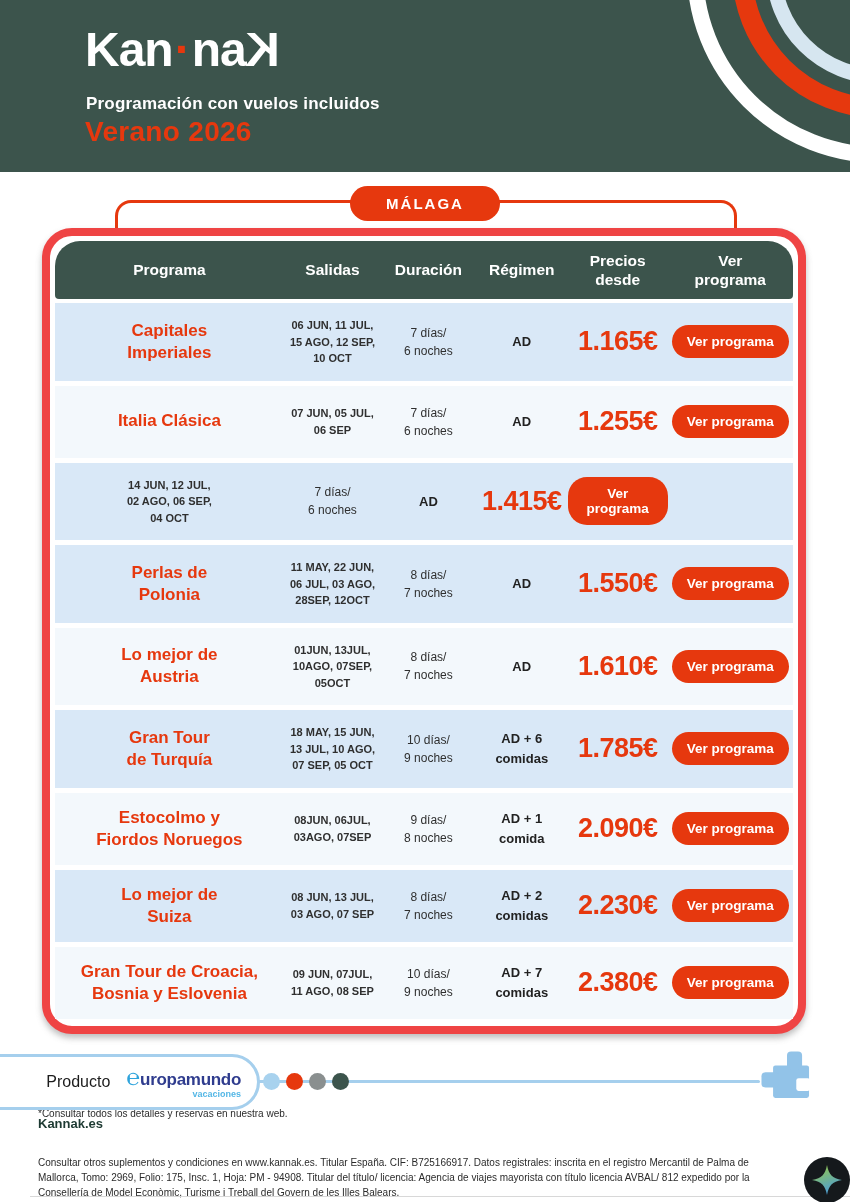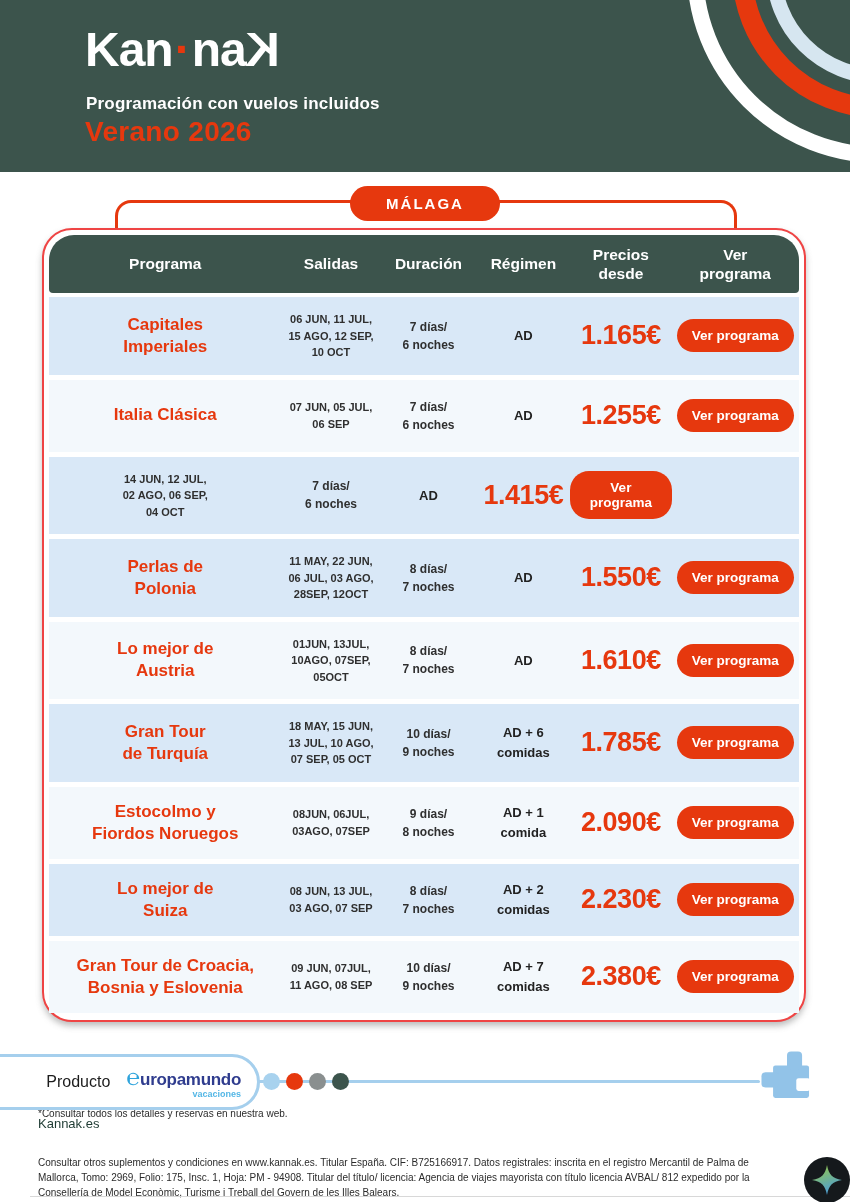--- a/index.html
+++ b/index.html
@@ -20,33 +20,33 @@
 
   
   .bracket { position:absolute; left:115px; top:200px; width:622px; height:28px;
              border:3px solid #e6380e; border-bottom:none; border-radius:16px 16px 0 0; }
   .dest-pill { position:absolute; left:350px; top:186px; width:150px; height:35px; background:#e6380e;
                border-radius:18px; color:#ffffff; font-size:15px; font-weight:700; letter-spacing:2px;
                display:flex; align-items:center; justify-content:center; }
 
   
   .card { position:absolute; left:42px; top:228px; width:764px; background:#ffffff;
-          border:2px solid #ef4444; border-radius:30px; padding:5px;
+          border:8px solid #ef4444; border-radius:30px; padding:5px;
           box-shadow:0 4px 6px rgba(110,110,110,.45); }
   .grid { display:grid; grid-template-columns:31% 13.2% 12.8% 12.5% 13.5% 17%; align-items:center; }
   .thead { background:#3c544c; border-radius:25px 25px 4px 4px; min-height:58px; margin-bottom:4px; }
   .th { color:#ffffff; font-size:15.5px; font-weight:700; text-align:center; white-space:pre-line; line-height:1.25; }
   .row { min-height:72px; margin-bottom:5px; padding:14px 0; }
   .row:last-child { margin-bottom:2px; }
   .row.bg-blue  { background:#d9e8f7; }
   .row.bg-light { background:#f3f8fc; }
   .cell { text-align:center; white-space:pre-line; }
   .cell.name   { color:#e6380e; font-size:17px; font-weight:700; line-height:1.3; }
   .cell.dates  { color:#2f2f2f; font-size:11px; font-weight:600; line-height:1.5; }
-  .cell.dur    { color:#2f2f2f; font-size:12px; font-weight:700; line-height:1.5; }
+  .cell.dur    { color:#2f2f2f; font-size:12px; font-weight:400; line-height:1.5; }
   .cell.reg    { color:#222222; font-size:13px; font-weight:600; line-height:1.5; }
   .cell.price  { color:#e6380e; font-size:27px; font-weight:800; letter-spacing:-.5px; }
   .cta { background:#e6380e; color:#ffffff; border:none; font-family:inherit; font-size:13.5px; font-weight:600;
          padding:9px 15px; border-radius:19px; cursor:pointer; }
 
   
   .capsule { position:absolute; left:-36px; top:1054px; width:296px; height:56px; background:#ffffff;
              border:3px solid #a5cfed; border-radius:28px; display:flex; align-items:center;
              justify-content:flex-end; padding-right:16px; gap:16px; z-index:2; }
   .producto { font-size:16px; color:#1c1c1c; font-weight:400; }
@@ -54,21 +54,21 @@
   .brand .mark { color:#2ea3db; font-size:23px; font-weight:700; }
   .brand .bname { color:#2f3c8e; font-size:17px; font-weight:700; letter-spacing:-.3px; }
   .brand .bsub { color:#54b7e6; font-size:9px; font-weight:600; margin-top:1px; }
   .hline { position:absolute; left:255px; top:1080px; width:505px; height:3px; background:#a5cfed; border-radius:2px; }
   .fdot { position:absolute; top:1073px; width:17px; height:17px; border-radius:50%; z-index:3; }
   .fdot.d1 { left:263px; background:#a8d2ee; }
   .fdot.d2 { left:286px; background:#e6380e; }
   .fdot.d3 { left:309px; background:#8a8f8f; }
   .fdot.d4 { left:332px; background:#3c544c; }
   .puzzle { position:absolute; left:758px; top:1048px; }
-  .site { position:absolute; left:38px; top:1116px; font-size:13px; font-weight:400; color:#1d3a32; }
+  .site { position:absolute; left:38px; top:1116px; font-size:13px; font-weight:700; color:#1d3a32; }
   .note { position:absolute; left:38px; top:1108px; font-size:10px; color:#2b2b2b; }
   .legal { position:absolute; left:38px; top:1155px; width:742px; font-size:10px; color:#2b2b2b; line-height:1.5; }
   .bottom-line { position:absolute; left:30px; top:1196px; width:820px; height:1px; background:#d8d8d8; }
   .watermark { position:absolute; left:804px; top:1157px; }
 </style>
 </head>
 <body>
 
 <div class="page">
 

